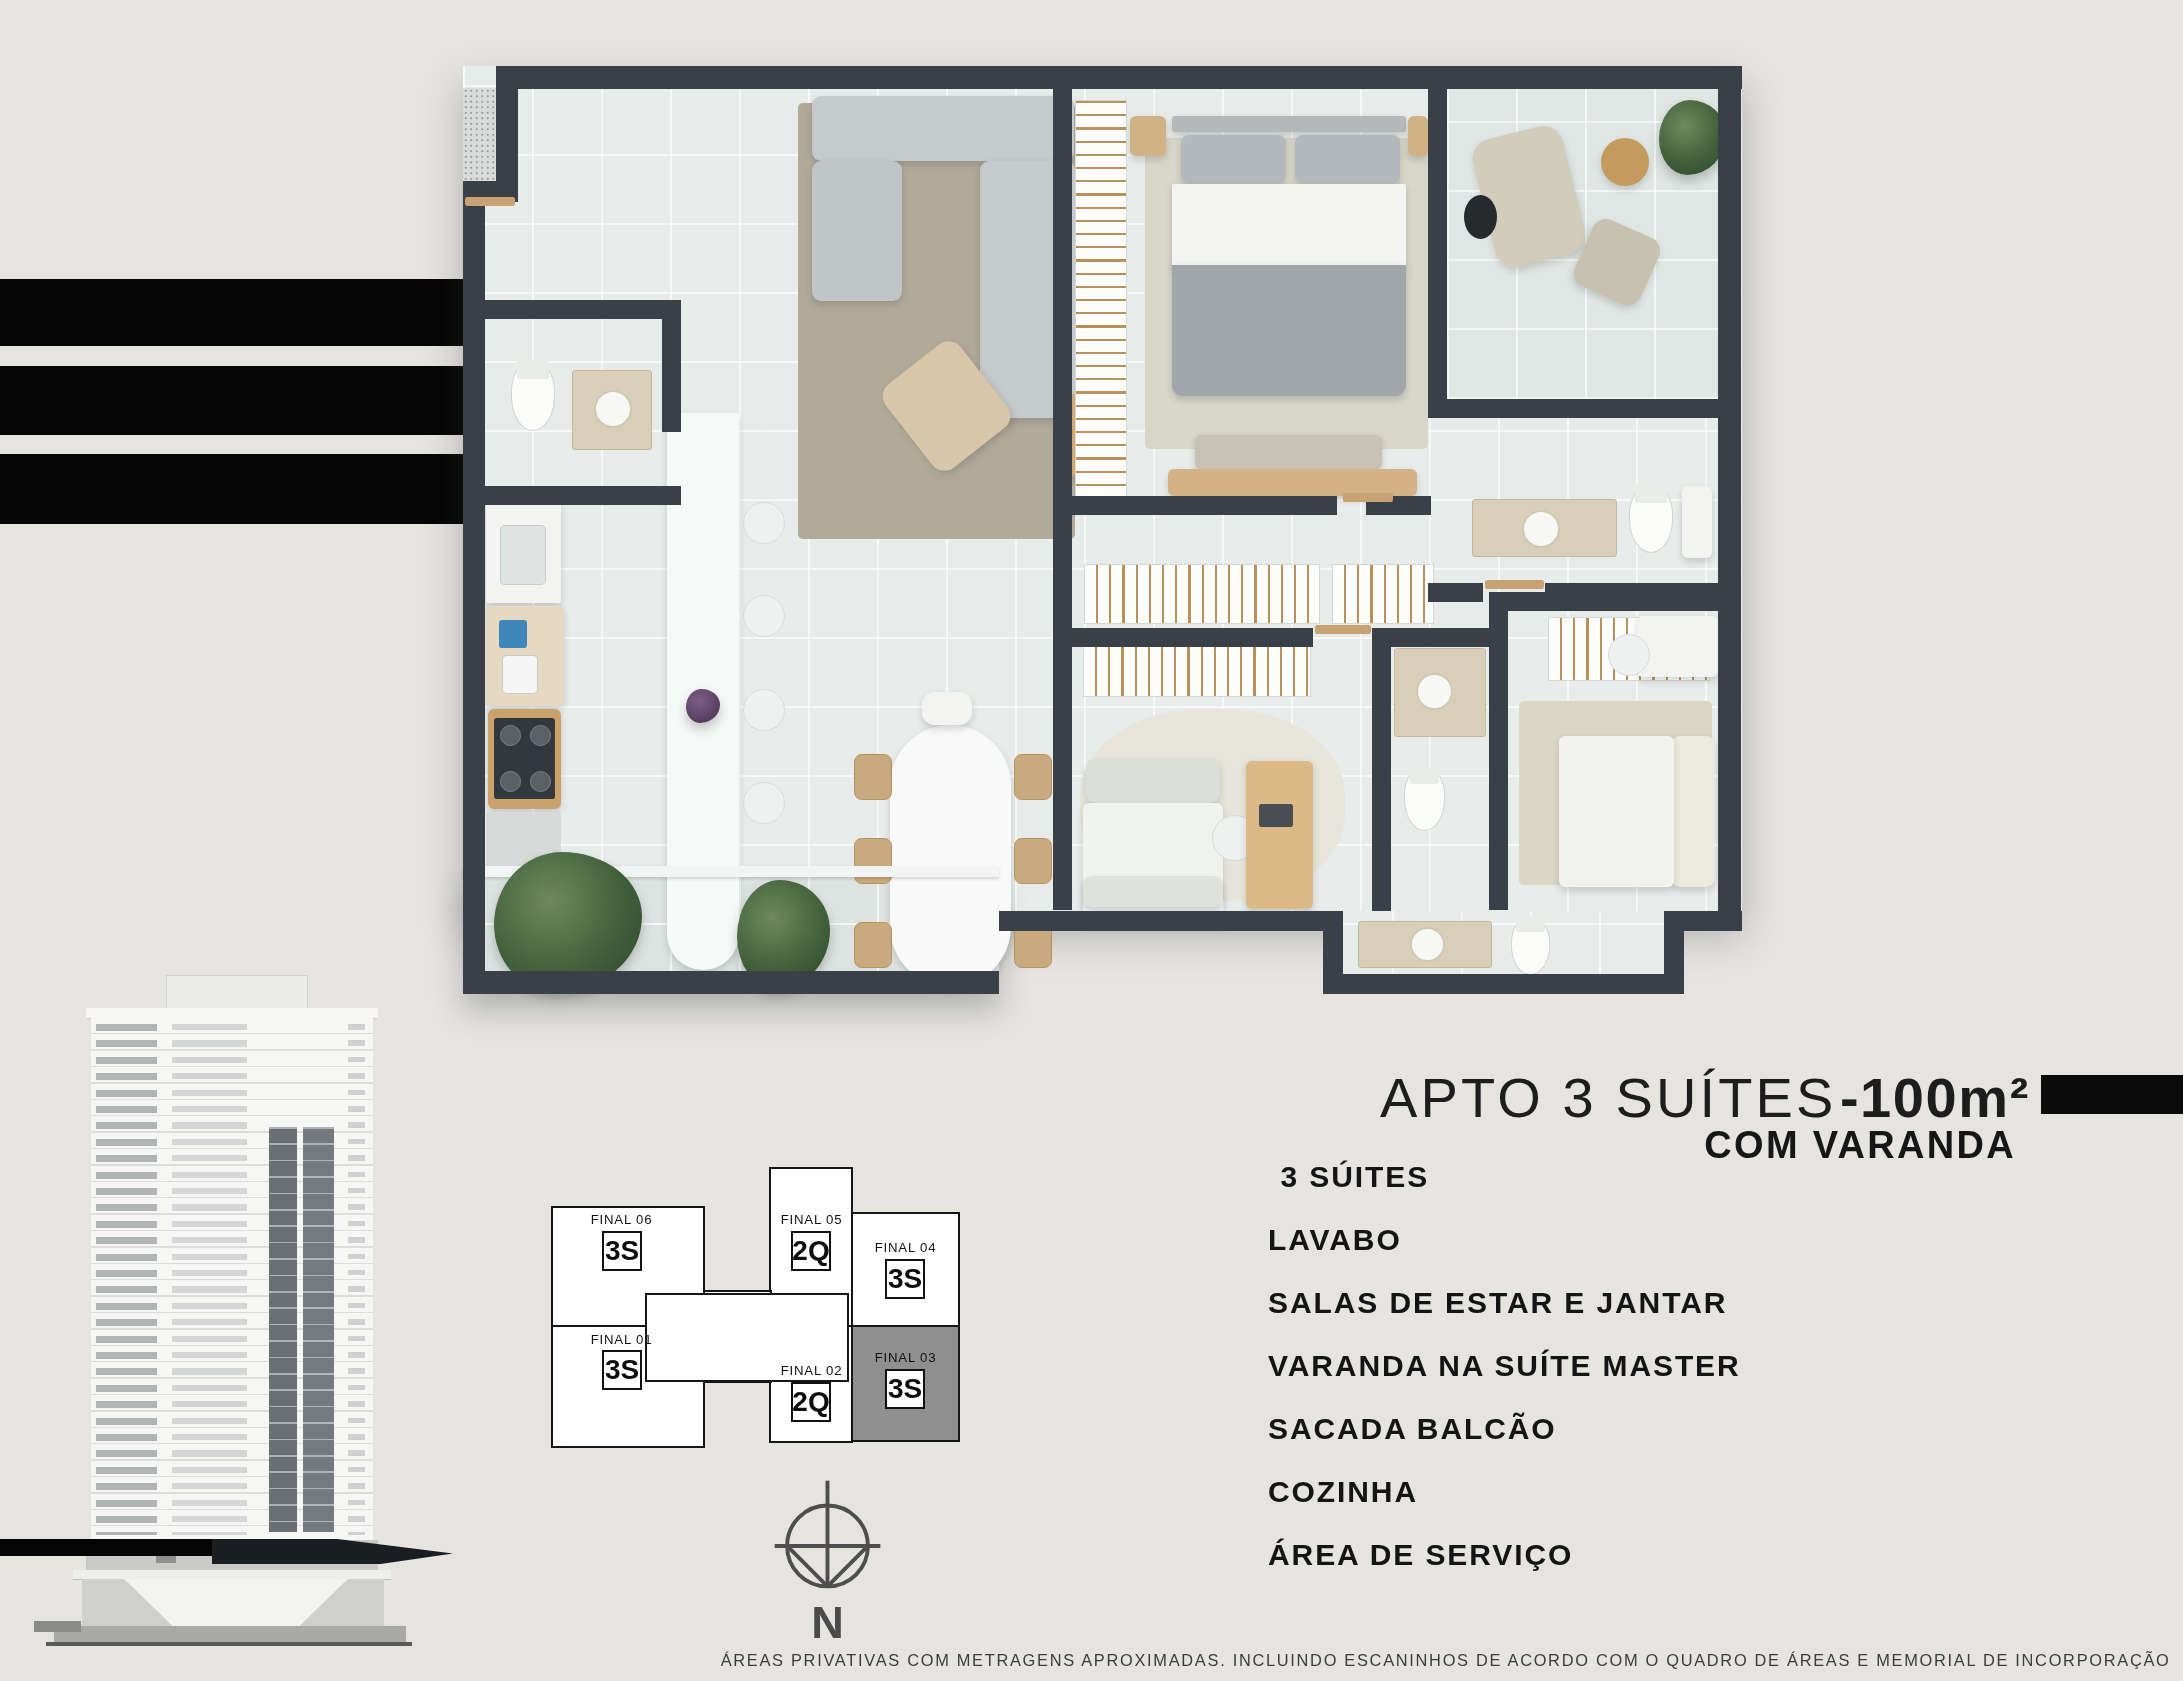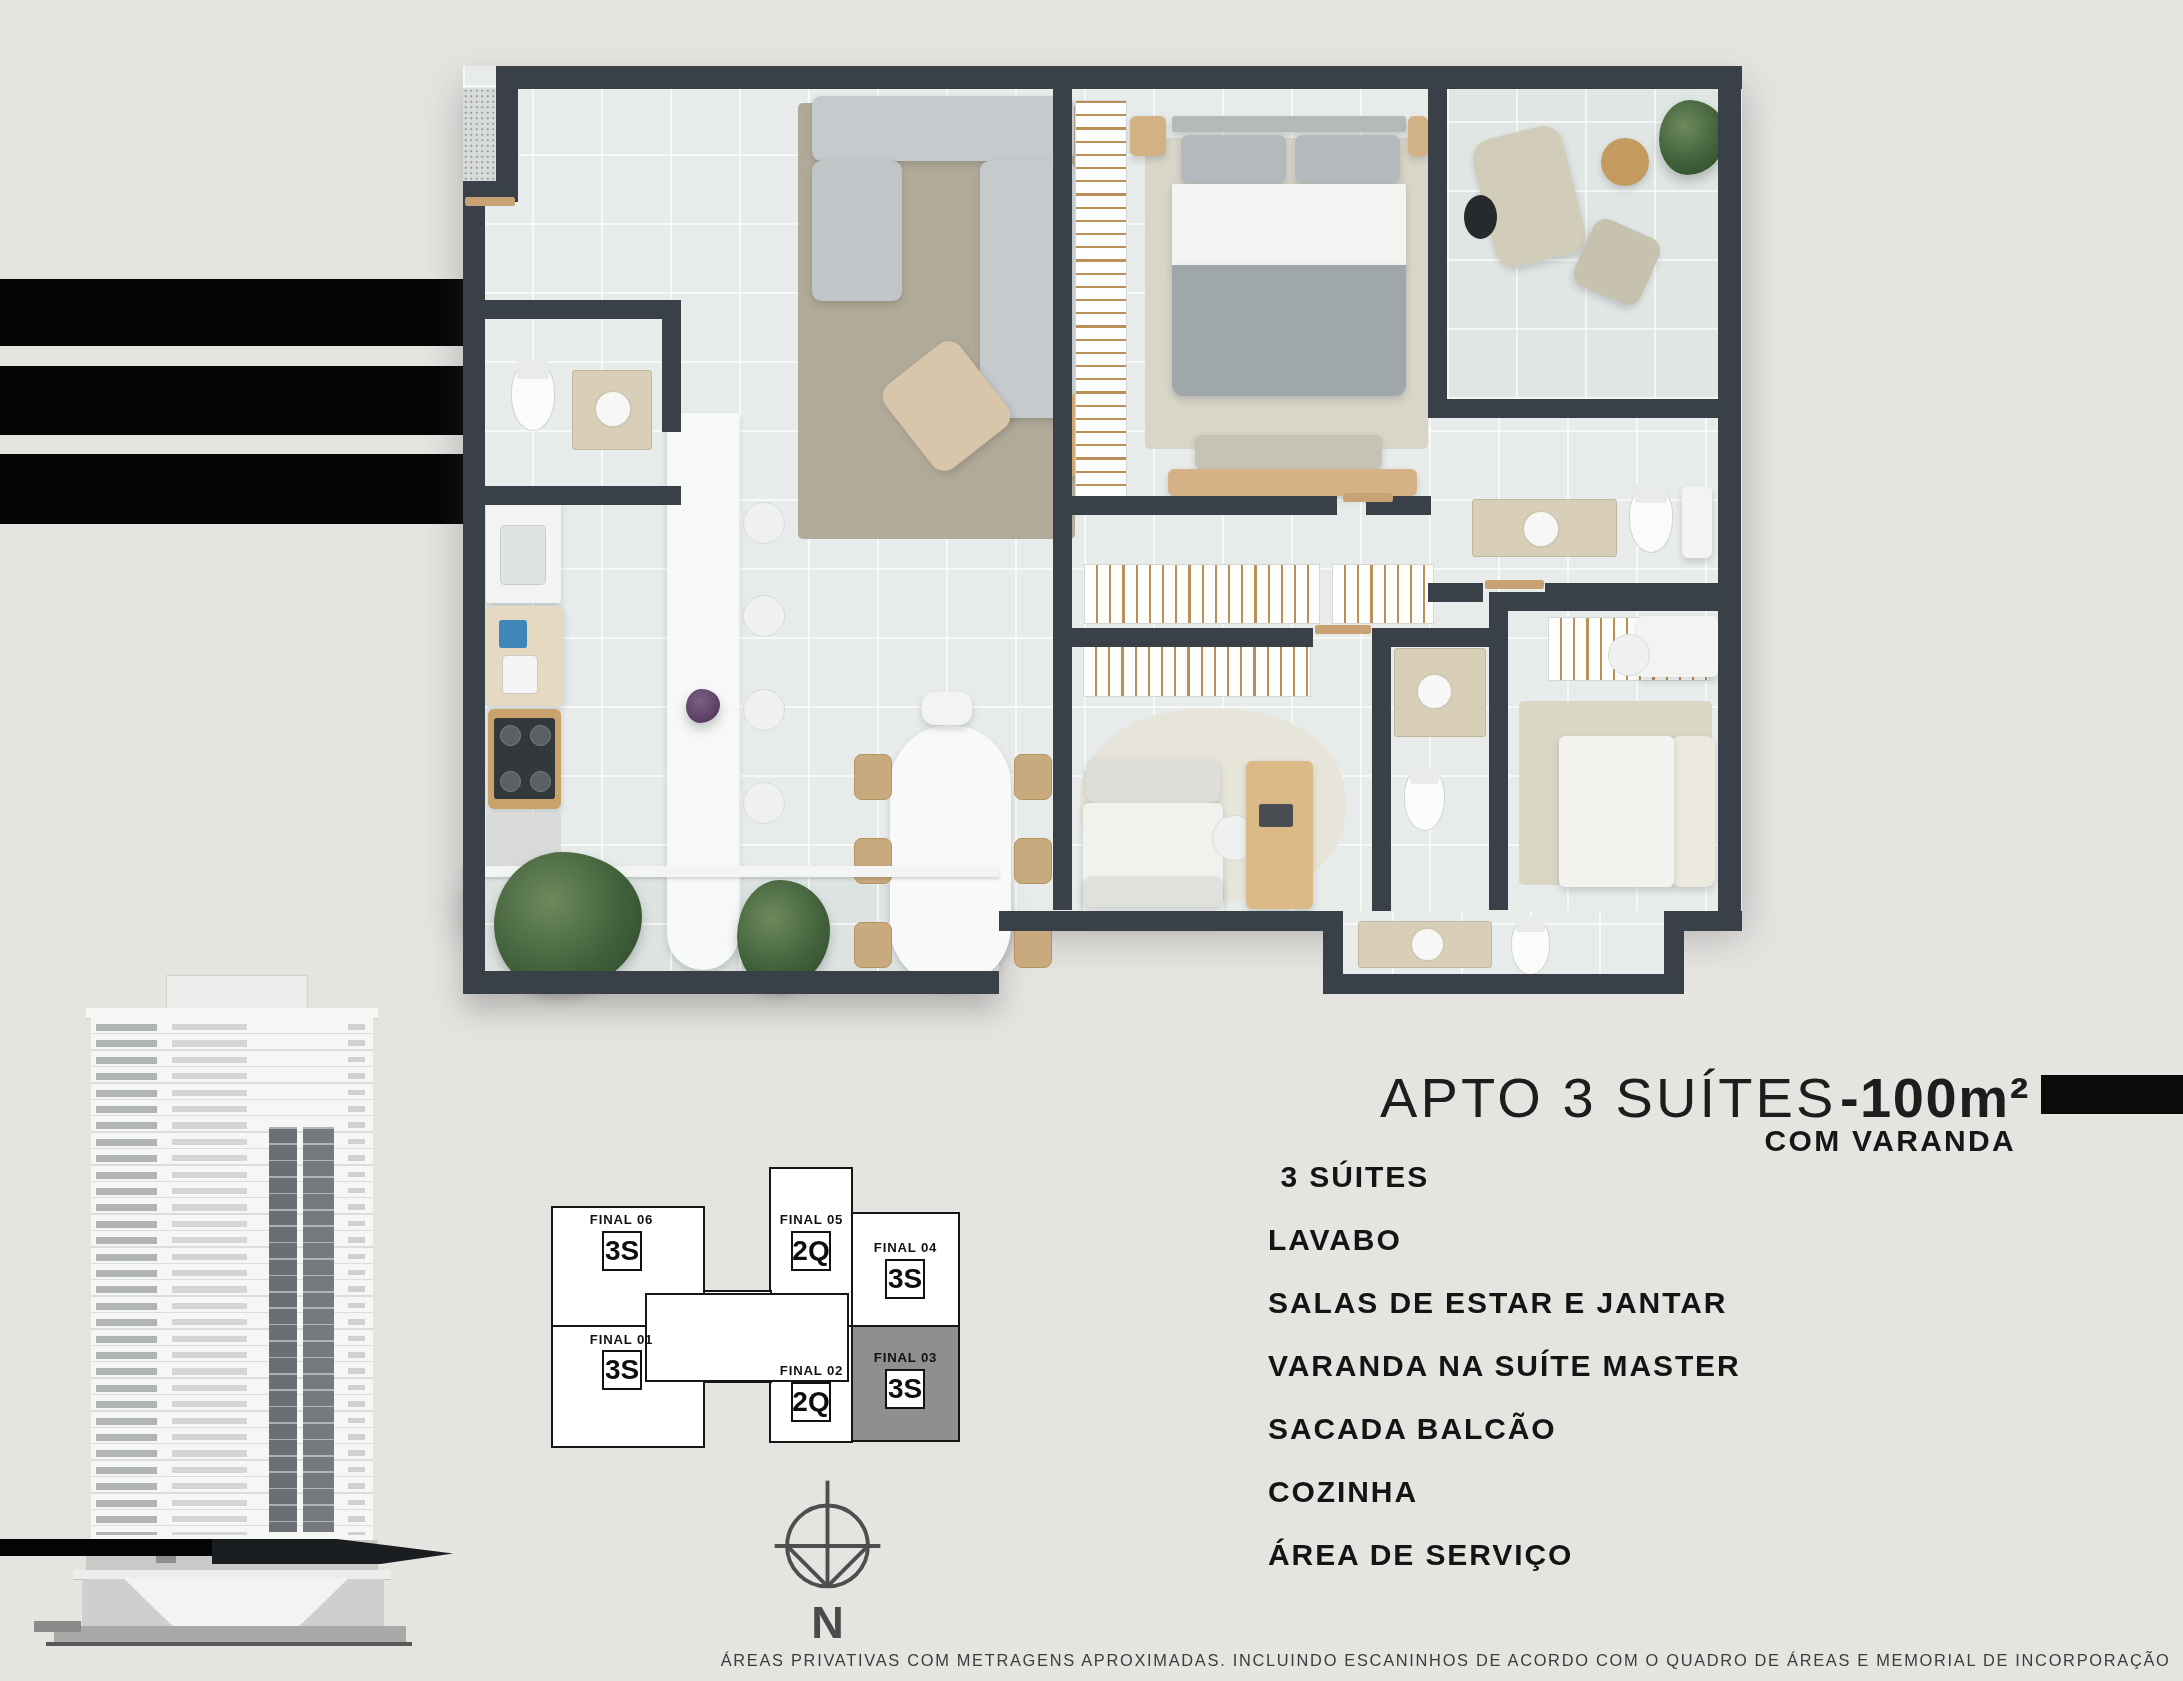--- a/index.html
+++ b/index.html
@@ -35,28 +35,28 @@
   .cooktop{position:absolute;background:#33383c;border-radius:3.1px;}
   .burner{position:absolute;width:18.7px;height:18.7px;border-radius:50%;background:#596066;border:1.6px solid #7a8187;}
   .doorbar{position:absolute;background:#c9a274;border-radius:2.3px;}
   
   #elev{position:absolute;left:43px;top:975px;width:366px;height:685px;}
   #elev .rep-rows{background-image:repeating-linear-gradient(to bottom,transparent 0 15px,#dcdcda 15px 16.4px);}
   
   #keyplan{position:absolute;left:545px;top:1162px;width:436px;height:305px;}
   #keyplan .blk{position:absolute;background:#fff;border:2.3px solid #161616;box-sizing:border-box;}
   #keyplan .blk.hl{background:#8f8f8f;}
-  .unit-label{position:absolute;width:93px;text-align:center;font-size:13.2px;letter-spacing:0.8px;color:#111;font-weight:700;}
+  .unit-label{position:absolute;width:93px;text-align:center;font-size:13.2px;letter-spacing:0.8px;color:#111;font-weight:400;}
   .unit-box{position:absolute;width:40px;height:40px;border:2.3px solid #111;background:#fff;display:flex;align-items:center;justify-content:center;font-size:28px;font-weight:700;color:#0d0d0d;box-sizing:border-box;}
   
   #title-block{position:absolute;right:153px;top:1065px;text-align:right;color:#1d1d1d;white-space:nowrap;}
   #title-block .t-light{font-size:56px;font-weight:400;letter-spacing:3.1px;}
   #title-block .t-bold{font-size:56px;font-weight:700;letter-spacing:1.6px;}
   #title-bar{position:absolute;right:0;top:1075px;width:142px;height:39px;background:#0b0b0b;}
-  #subtitle{position:absolute;right:167px;top:1124px;font-size:30px;font-weight:700;letter-spacing:2.3px;color:#161616;}
+  #subtitle{position:absolute;right:167px;top:1124px;font-size:38px;font-weight:700;letter-spacing:2.3px;color:#161616;}
   #features{position:absolute;left:1268px;top:1162px;display:flex;flex-direction:column;gap:33px;}
   #features .feat{font-size:30px;font-weight:700;letter-spacing:1.9px;color:#141414;line-height:30px;white-space:nowrap;}
   #features .feat:first-child{padding-left:12.5px;}
   #footer-note{position:absolute;right:12.5px;top:1651px;font-size:16.4px;letter-spacing:1.7px;color:#3c3c3c;white-space:nowrap;}
   
   #m2-badge{position:absolute;left:2012px;top:0px;width:134px;height:131px;background:#0b0b0b;}
   
   #compass{position:absolute;left:765px;top:1476px;}
 </style>
 </head>

